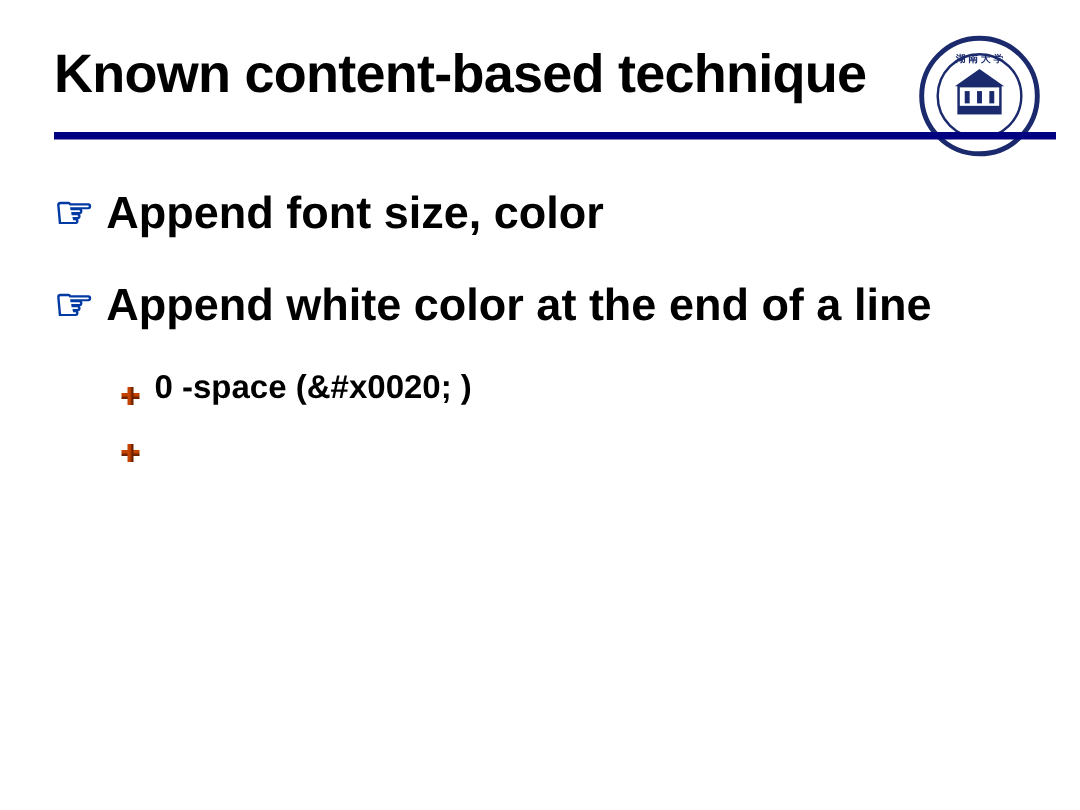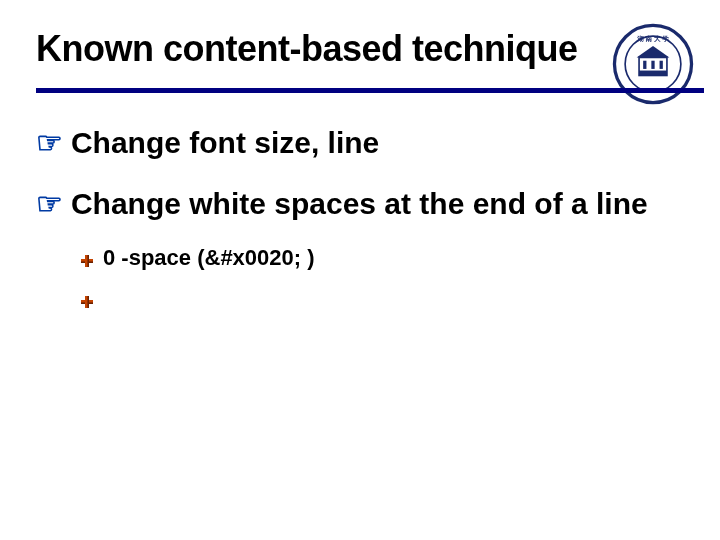--- a/index.html
+++ b/index.html
@@ -60,21 +60,21 @@
   }
   .lvl1-text {
     flex: 1 1 auto;
   }
   .lvl2-wrap {
     margin-top: 4px;
     margin-left: 44px;
   }
   .lvl2 {
     display: flex;
-    align-items: center;
+    align-items: flex-end;
     gap: 9px;
     font-size: 22px;
     font-weight: bold;
     margin: 0 0 18px 0;
   }
   .plus-bullet {
     width: 14px;
     height: 14px;
     margin-top: 6px;
     flex: 0 0 auto;
@@ -121,26 +121,26 @@
 
   <div class="title-area">
     <h1 class="title">Known content-based technique</h1>
     <div class="rule"></div>
   </div>
 
   <div class="content">
 
     <div class="lvl1">
       <span class="finger">☞</span>
-      <span class="lvl1-text">Change font size, line</span>
+      <span class="lvl1-text">Append font size, color</span>
     </div>
 
     <div class="lvl1">
       <span class="finger">☞</span>
-      <span class="lvl1-text">Change white spaces at the end of a line</span>
+      <span class="lvl1-text">Append white color at the end of a line</span>
     </div>
 
     <div class="lvl2-wrap">
       <div class="lvl2">
         <span class="plus-bullet"></span>
         <span>0 -space (&amp;#x0020; )</span>
       </div>
       <div class="lvl2">
         <span class="plus-bullet"></span>
       </div>

